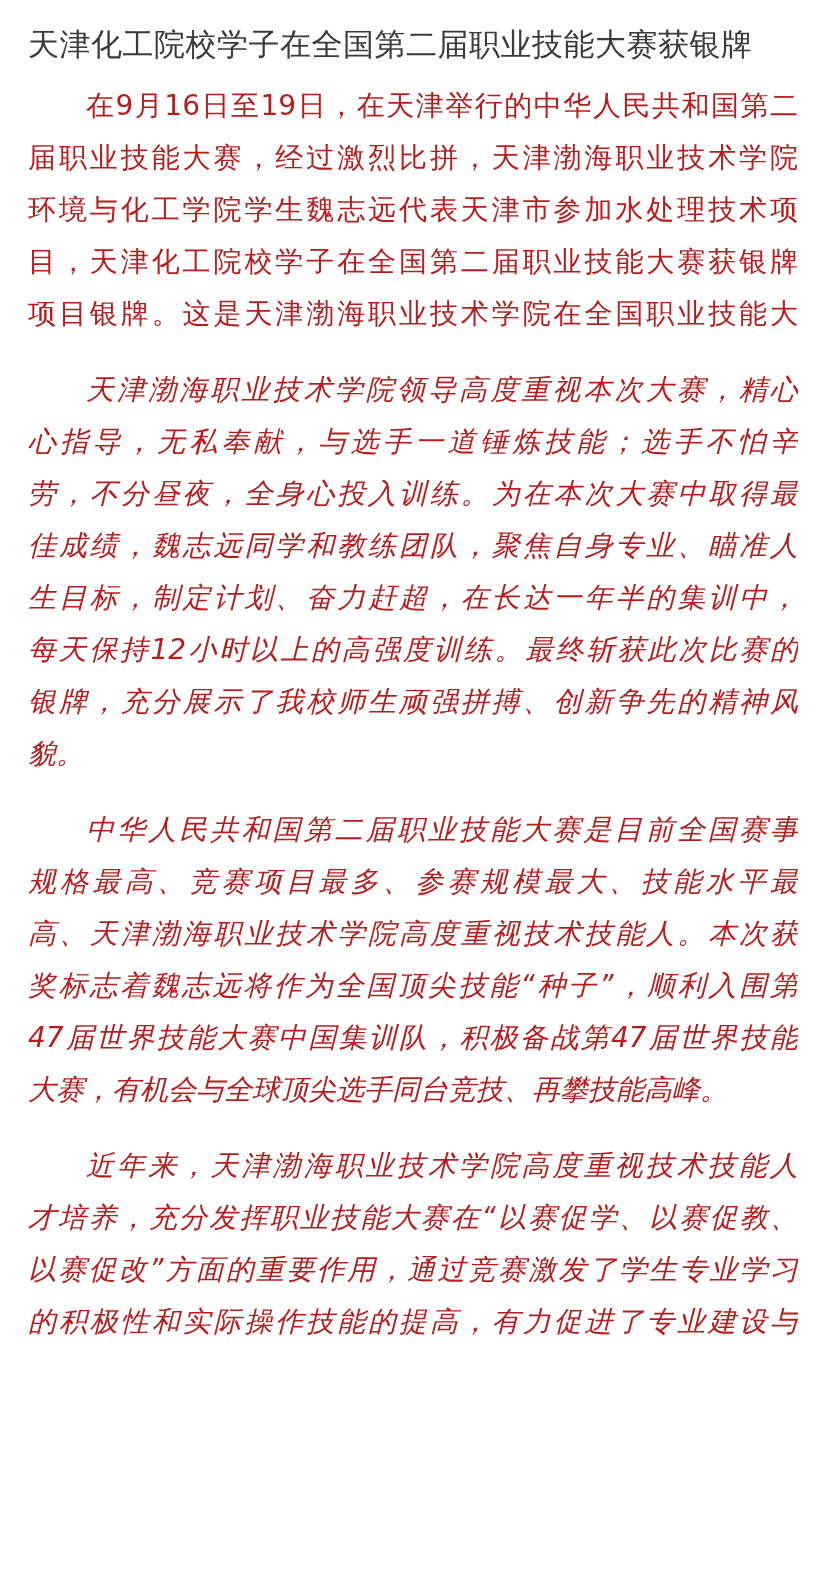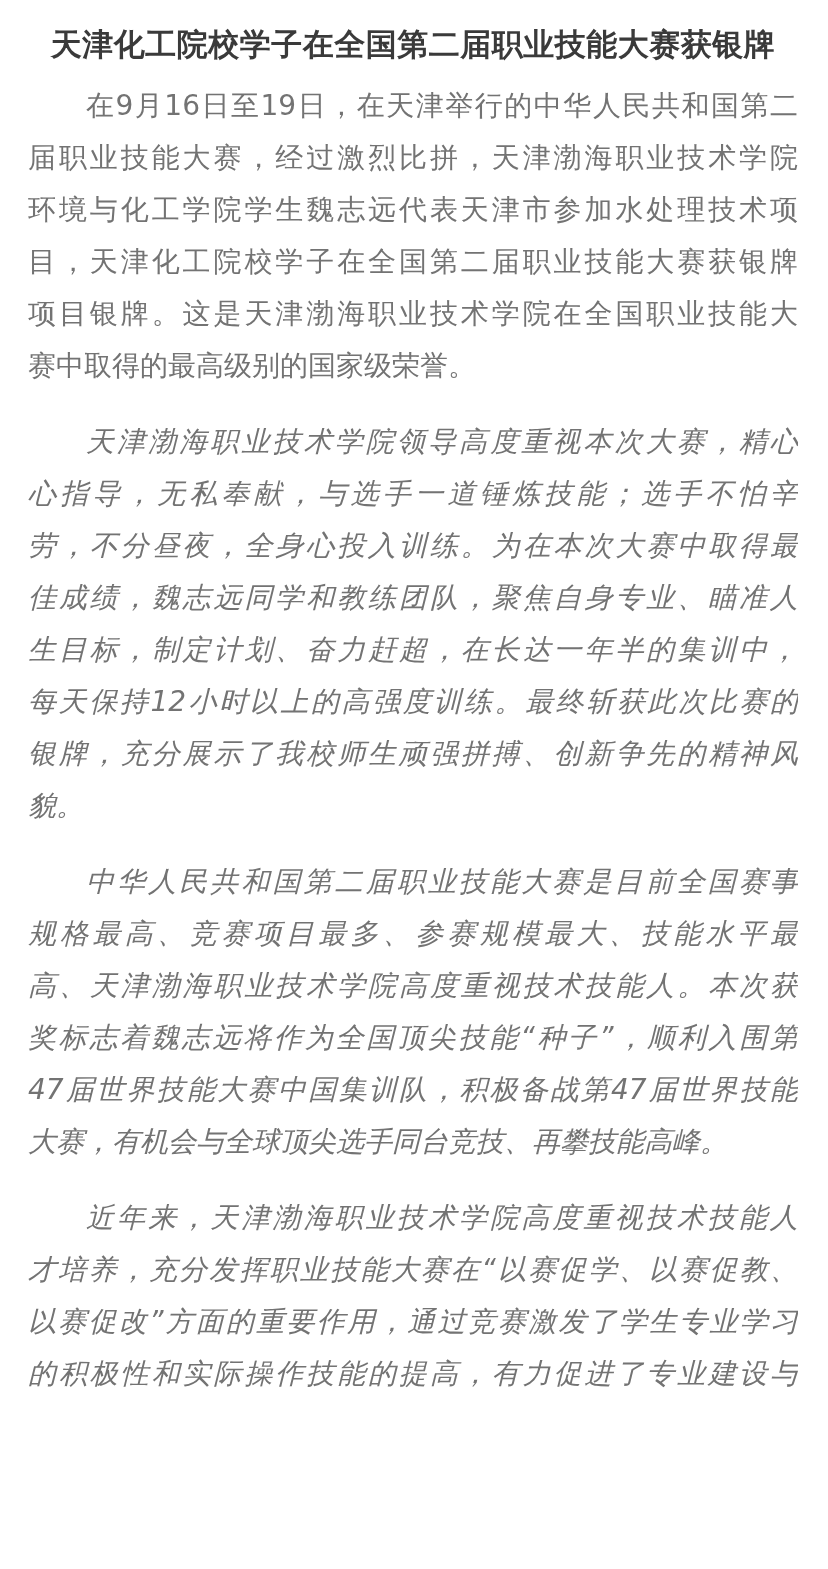--- a/index.html
+++ b/index.html
@@ -17,38 +17,37 @@
     box-sizing: border-box;
     width: 828px;
     height: 1569px;
     padding: 0 30px 0 28px;
     background: #ffffff;
   }
   .title {
     margin: 26px 0 0 0;
     font-size: 31px;
     line-height: 36px;
-    font-weight: 700;
-    text-align: center;
+    font-weight: 400;
     color: #3a3a3a;
     letter-spacing: 0.5px;
   }
   .article-body {
     margin-top: 18px;
   }
   .para + .para {
     margin-top: 24px;
     font-style: italic;
   }
   .line {
     font-size: 28px;
     line-height: 52px;
     height: 52px;
     overflow: hidden;
-    color: #737373;
+    color: #b91c1c;
     text-align: justify;
     text-align-last: justify;
     text-justify: inter-character;
     white-space: normal;
   }
   .line.first {
     text-indent: 58px;
   }
   .line.unjust {
     text-align-last: left;
@@ -60,21 +59,20 @@
 <div class="page">
   <h1 class="title">天津化工院校学子在全国第二届职业技能大赛获银牌</h1>
 
   <div class="article-body">
     <div class="para">
         <div class="line first">在9月16日至19日，在天津举行的中华人民共和国第二</div>
         <div class="line">届职业技能大赛，经过激烈比拼，天津渤海职业技术学院</div>
         <div class="line">环境与化工学院学生魏志远代表天津市参加水处理技术项</div>
         <div class="line">目，天津化工院校学子在全国第二届职业技能大赛获银牌</div>
         <div class="line">项目银牌。这是天津渤海职业技术学院在全国职业技能大</div>
-        <div class="line unjust">赛中取得的最高级别的国家级荣誉。</div>
       </div>
     <div class="para">
         <div class="line first">天津渤海职业技术学院领导高度重视本次大赛，精心</div>
         <div class="line">心指导，无私奉献，与选手一道锤炼技能；选手不怕辛</div>
         <div class="line">劳，不分昼夜，全身心投入训练。为在本次大赛中取得最</div>
         <div class="line">佳成绩，魏志远同学和教练团队，聚焦自身专业、瞄准人</div>
         <div class="line">生目标，制定计划、奋力赶超，在长达一年半的集训中，</div>
         <div class="line">每天保持12小时以上的高强度训练。最终斩获此次比赛的</div>
         <div class="line">银牌，充分展示了我校师生顽强拼搏、创新争先的精神风</div>
         <div class="line unjust">貌。</div>

